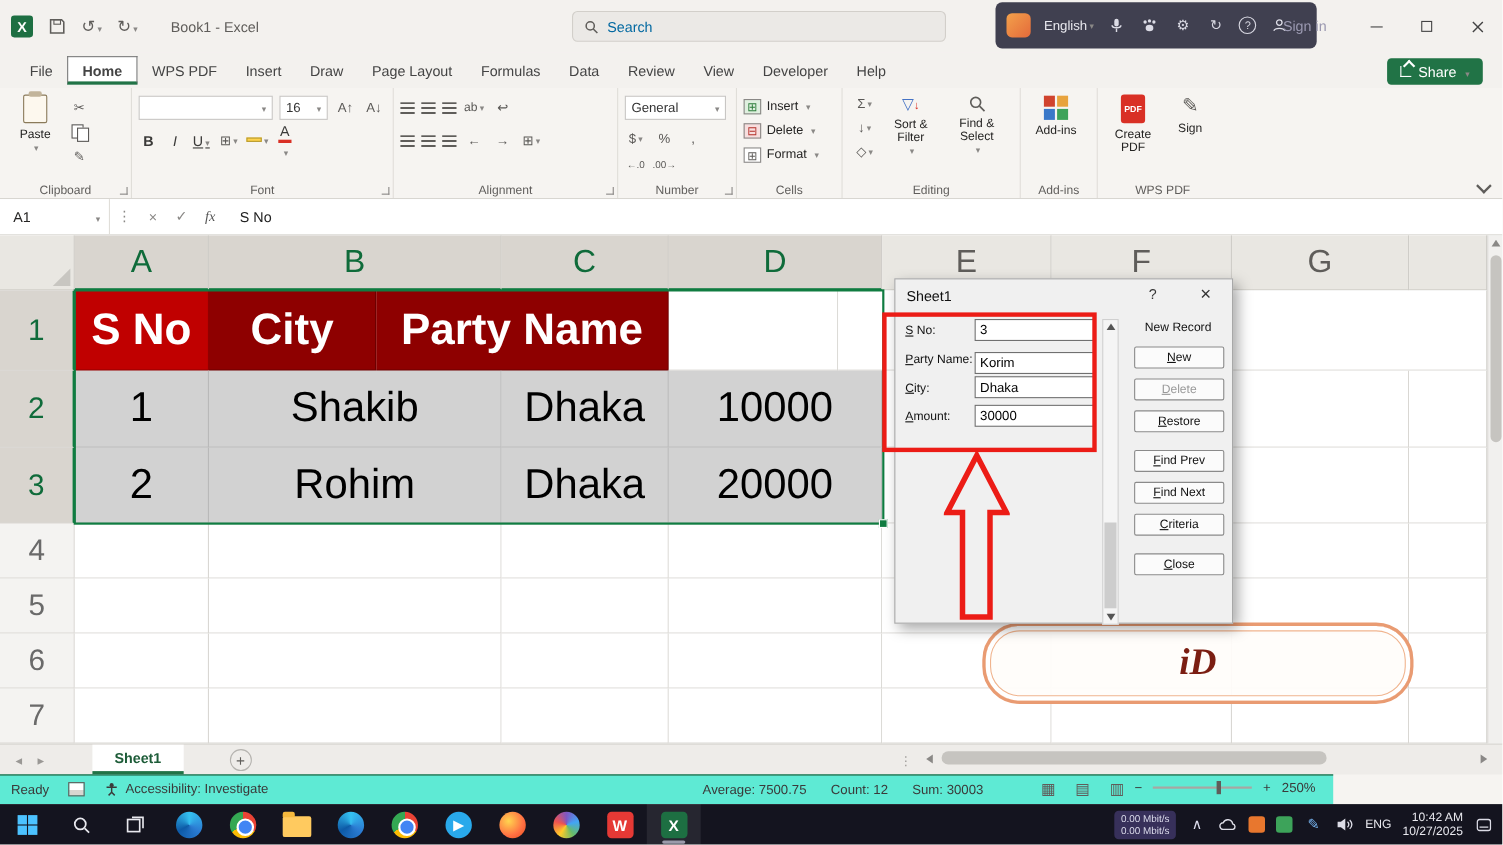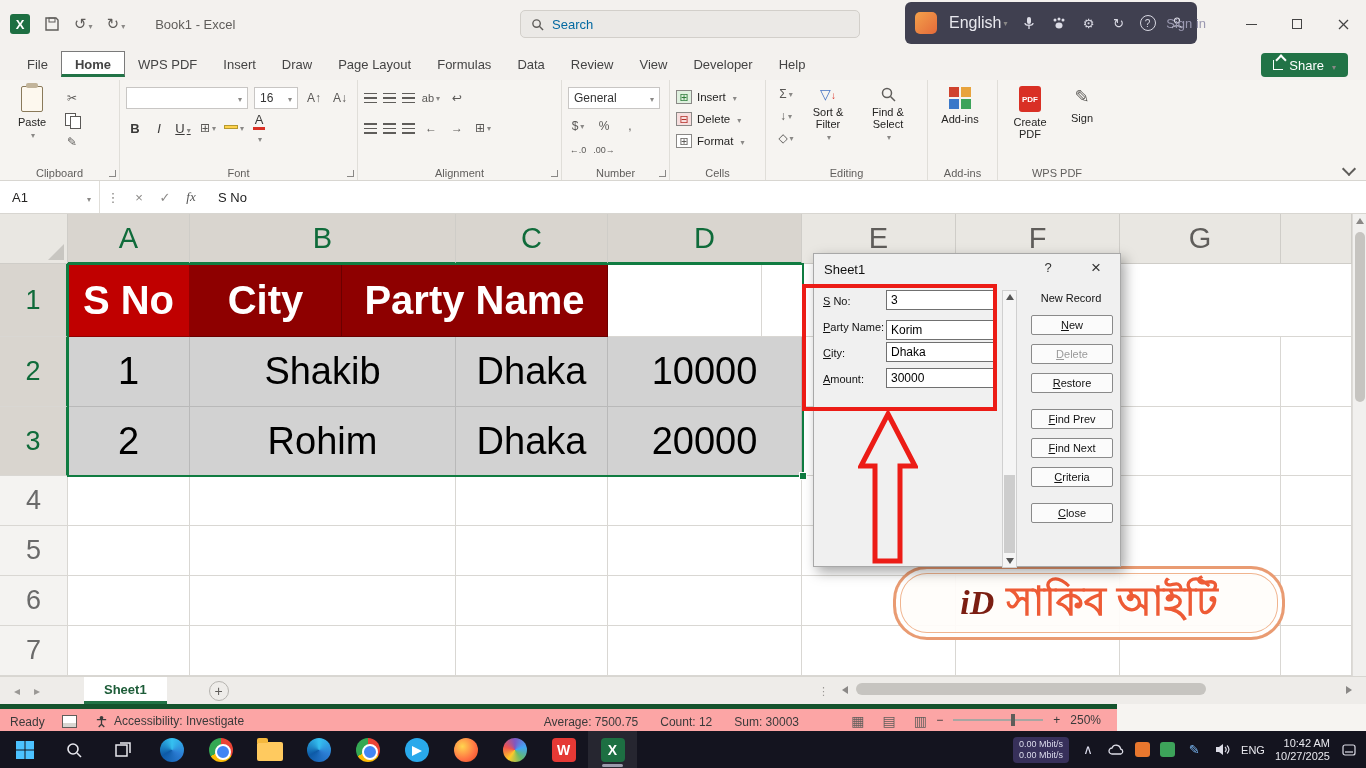--- a/index.html
+++ b/index.html
@@ -16,21 +16,21 @@
   .car::after { content:"▾"; font-size:8px; color:#8a8886; margin-left:2px; }
   .doc-title { color:#5f5d5a; font-size:13px; margin-left:16px; }
   .search-box { position:absolute; left:520px; top:10px; width:340px; height:28px; background:#ebe9e6; border:1px solid #d2cfca; border-radius:5px; display:flex; align-items:center; gap:8px; padding:0 10px; color:#0369a1; font-size:13px; }
   .win-btns { position:absolute; right:0; top:0; height:48px; display:flex; }
   .win-btn { width:46px; height:100%; display:flex; align-items:center; justify-content:center; color:#444; }
   .ic-min { width:11px; height:1px; background:#444; display:block; }
   .ic-max { width:10px; height:10px; border:1px solid #444; display:block; }
   .signin { position:absolute; right:160px; top:16px; color:#9a98b0; font-size:13px; z-index:6; }
   .overlay-bar { position:absolute; left:905px; top:2px; width:292px; height:42px; background:rgba(44,44,62,.9); border-radius:6px; display:flex; align-items:center; gap:12px; padding:0 10px; z-index:5; color:#e8e8ee; }
   .ov-logo { width:22px; height:22px; border-radius:5px; background:linear-gradient(135deg,#f3a14b,#e46a3a); position:relative; }
-  .ov-lang { font-size:16px; display:flex; align-items:center; }
+  .ov-lang { font-size:12px; display:flex; align-items:center; }
   .ov-ic { width:18px; height:18px; display:flex; align-items:center; justify-content:center; font-size:13px; color:#d8d8e2; }
   .ov-circle { border:1px solid #d8d8e2; border-radius:50%; width:16px; height:16px; font-size:10px; }
 
   
   .tabsrow { position:absolute; left:0; top:48px; width:1366px; height:32px; background:#f3f1ee; display:flex; align-items:center; padding-left:14px; }
   .rtab { padding:5px 13px; font-size:13px; color:#444; }
   .rtab.active { border:1px solid #7a7a7a; background:#fff; border-bottom:3px solid #217346; font-weight:bold; padding-bottom:2px; }
   .share-btn { position:absolute; right:18px; top:5px; height:24px; background:#217346; color:#fff; border-radius:4px; display:flex; align-items:center; gap:6px; padding:0 12px; font-size:13px; }
   .share-ic { width:10px; height:10px; border-left:1px solid #fff; border-bottom:1px solid #fff; position:relative; }
   .share-ic::after { content:""; position:absolute; right:-2px; top:-4px; width:6px; height:6px; border-top:2px solid #fff; border-right:2px solid #fff; transform:rotate(-45deg); }
@@ -127,21 +127,21 @@
   .stb-arrow { width:34px; text-align:center; color:#9a9895; font-size:12px; }
   .sheet-tab { margin-left:30px; height:100%; padding:0 20px; background:#fff; border-bottom:3px solid #217346; display:flex; align-items:center; font-weight:bold; color:#1d5c38; font-size:13px; }
   .add-sheet { margin-left:42px; width:20px; height:20px; border-radius:50%; border:1px solid #b5b3af; color:#5f5d5a; display:flex; align-items:center; justify-content:center; font-size:14px; }
   .hscroll { position:absolute; right:14px; top:5px; width:510px; height:16px; }
   .hs-left { position:absolute; left:0; top:4px; width:0; height:0; border-top:4px solid transparent; border-bottom:4px solid transparent; border-right:6px solid #8a8886; }
   .hs-right { position:absolute; right:0; top:4px; width:0; height:0; border-top:4px solid transparent; border-bottom:4px solid transparent; border-left:6px solid #8a8886; }
   .hs-thumb { position:absolute; left:14px; top:1px; width:350px; height:12px; background:#c6c4c0; border-radius:6px; }
   .stb-dots { position:absolute; left:818px; top:8px; color:#9a9895; font-size:11px; letter-spacing:2px; }
 
   
-  .statusbar { position:absolute; left:0; top:704px; width:1117px; height:27px; background:#fca5a5; border-top:5px solid #14532d; font-size:12px; color:#3a3a3a; }
+  .statusbar { position:absolute; left:0; top:704px; width:1212px; height:27px; background:#5eead4; border-top:1px solid #14532d; font-size:12px; color:#3a3a3a; }
   .sb-ready { position:absolute; left:10px; top:6px; }
   .sb-rec { position:absolute; left:62px; top:6px; width:15px; height:13px; border:1px solid #5f5d5a; background:linear-gradient(to bottom,#fff 60%,#d8d6d1 60%); }
   .sb-acc { position:absolute; left:95px; top:5px; display:flex; align-items:center; gap:6px; }
   .sb-aggs { position:absolute; right:318px; top:6px; display:flex; gap:22px; }
   .sb-views { position:absolute; right:190px; top:4px; display:flex; gap:18px; font-size:14px; color:#5f5d5a; }
   .sb-zoom { position:absolute; right:16px; top:4px; display:flex; align-items:center; gap:10px; }
   .zoom-track { width:90px; height:2px; background:#a8a6a2; position:relative; }
   .zoom-thumb { position:absolute; left:58px; top:-5px; width:4px; height:12px; background:#5f5d5a; }
 
   
@@ -580,21 +580,20 @@
       </div>
   </div>
 
   <div class="anno-rect"></div>
   <svg class="anno-arrow" width="60" height="154" viewBox="0 0 60 154">
     <polygon points="30,3 57,55 42,55 42,150 17,150 17,55 3,55" fill="none" stroke="#ec1c16" stroke-width="5"></polygon>
   </svg>
 
   <div class="watermark">
     <span class="wm-logo">iD</span>
-    <span class="wm-text">সাকিব আইটি</span>
   </div>
 
   <div class="sheettabs">
     <span class="stb-arrow">◂</span>
     <span class="stb-arrow" style="margin-left:-14px">▸</span>
     <div class="sheet-tab">Sheet1</div>
     <span class="add-sheet">+</span>
     <span class="stb-dots">⋮</span>
     <div class="hscroll">
       <span class="hs-left"></span>

